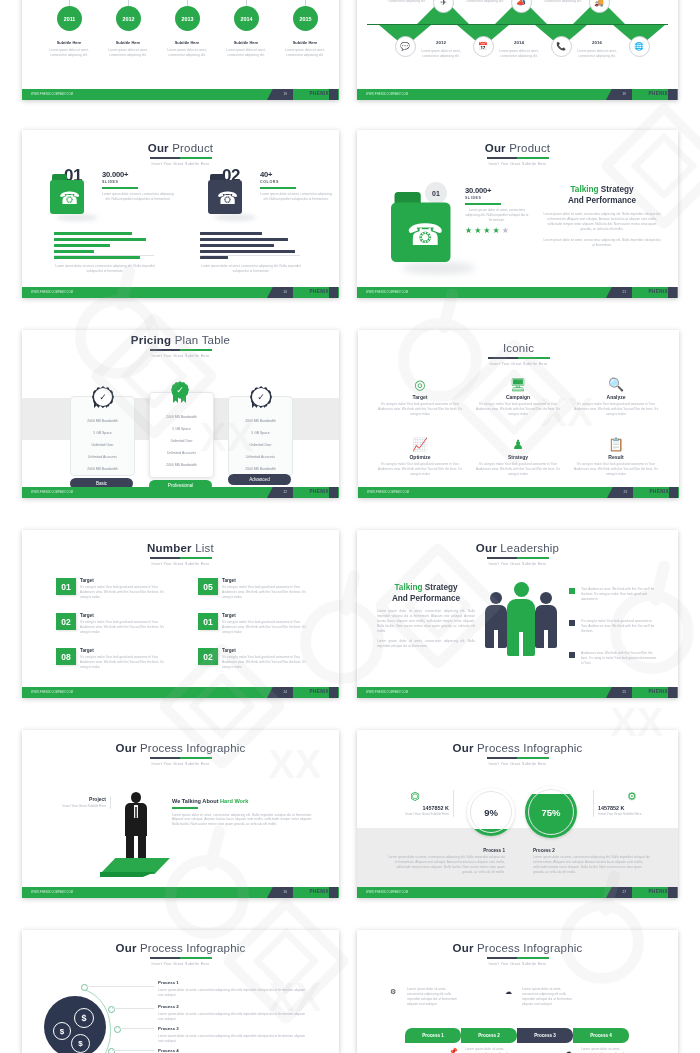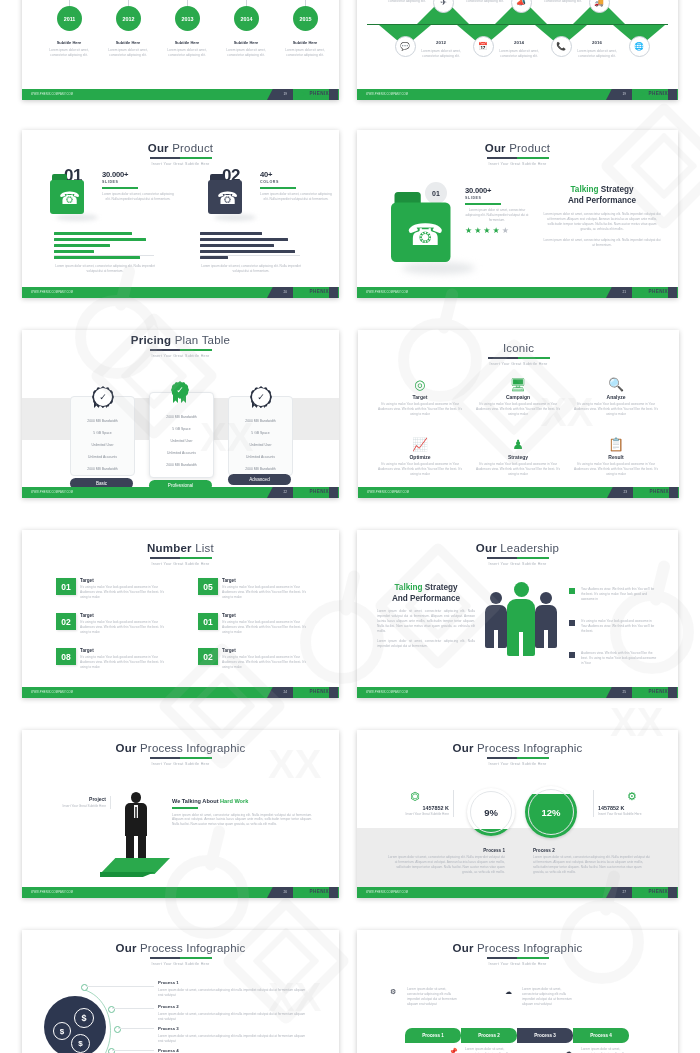--- a/index.html
+++ b/index.html
@@ -674,21 +674,21 @@
 
       <div class="donut" style="left:110px;top:58px;width:48px;height:48px;z-index:3">
         <div class="fill" style="height:15%"></div>
         <div class="ringline"></div>
         <div class="val" style="color:#2b3242">9%</div>
       </div>
 
       <div class="donut" style="left:168px;top:56px;width:52px;height:52px;z-index:3">
         <div class="fill" style="height:85%"></div>
         <div class="ringline"></div>
-        <div class="val" style="color:#fff">12%</div>
+        <div class="val" style="color:#fff">75%</div>
       </div>
 
       <div style="position:absolute;left:236px;top:60px;width:68px;border-left:1px solid #dfe2e6;padding-left:4px;z-index:2">
         <div style="font-size:11px;color:#26a94b;text-align:center">⚙</div>
         <div style="font-size:5.4px;font-weight:bold;color:#2b3242;margin-top:2px">1457852 K</div>
         <div class="lorem l" style="margin-top:1px">Insert Your Great Subtitle Here</div>
       </div>
 
       <div style="position:absolute;left:28px;top:118px;width:120px;text-align:right;z-index:2">
         <div style="font-size:4.6px;font-weight:bold;color:#2b3242">Process 1</div>

